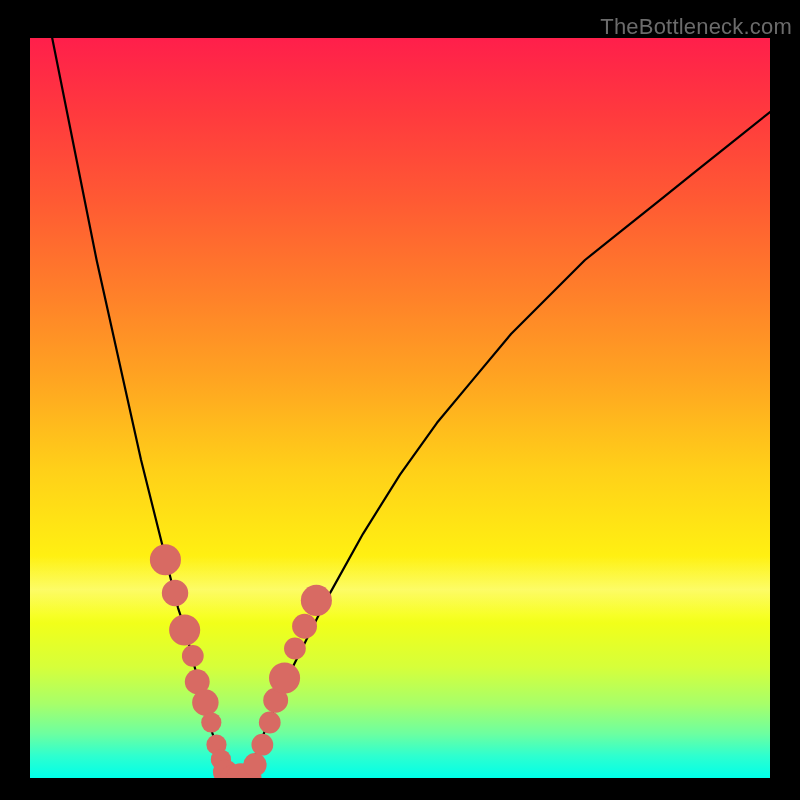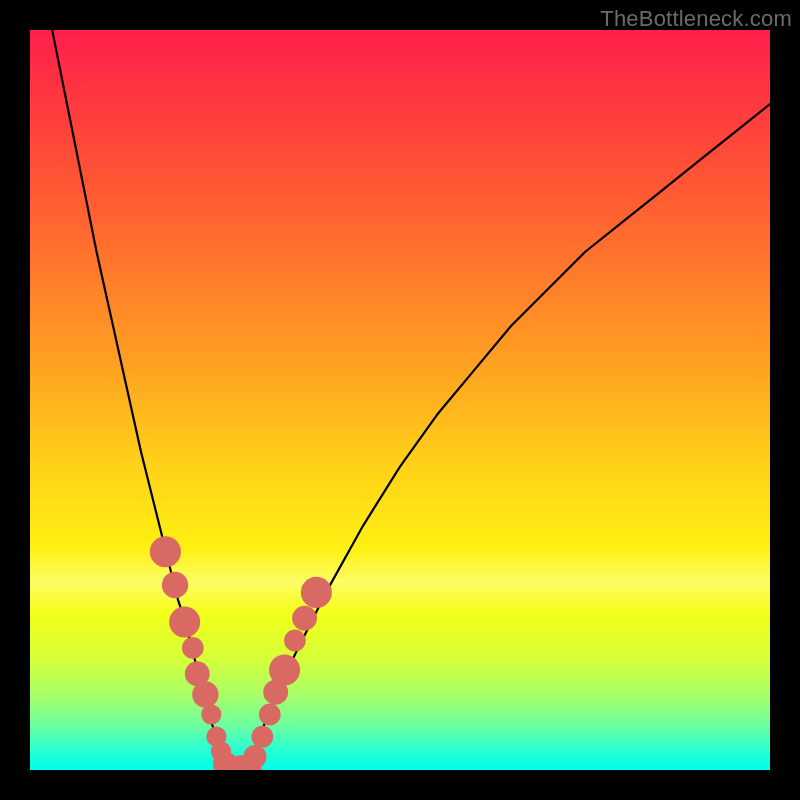--- a/index.html
+++ b/index.html
@@ -9,20 +9,21 @@
     height: 800px;
     overflow: hidden;
     background: #000;
     font-family: Arial, Helvetica, sans-serif;
   }
   .frame {
     position: relative;
     width: 800px;
     height: 620px;
     background: #000;
+    margin-top: 8px;
   }
   .plot-area {
     position: absolute;
     left: 30px;
     top: 30px;
     width: 740px;
     height: 740px;
     background: linear-gradient(
       to bottom,
       #ff1f4b 0%,

